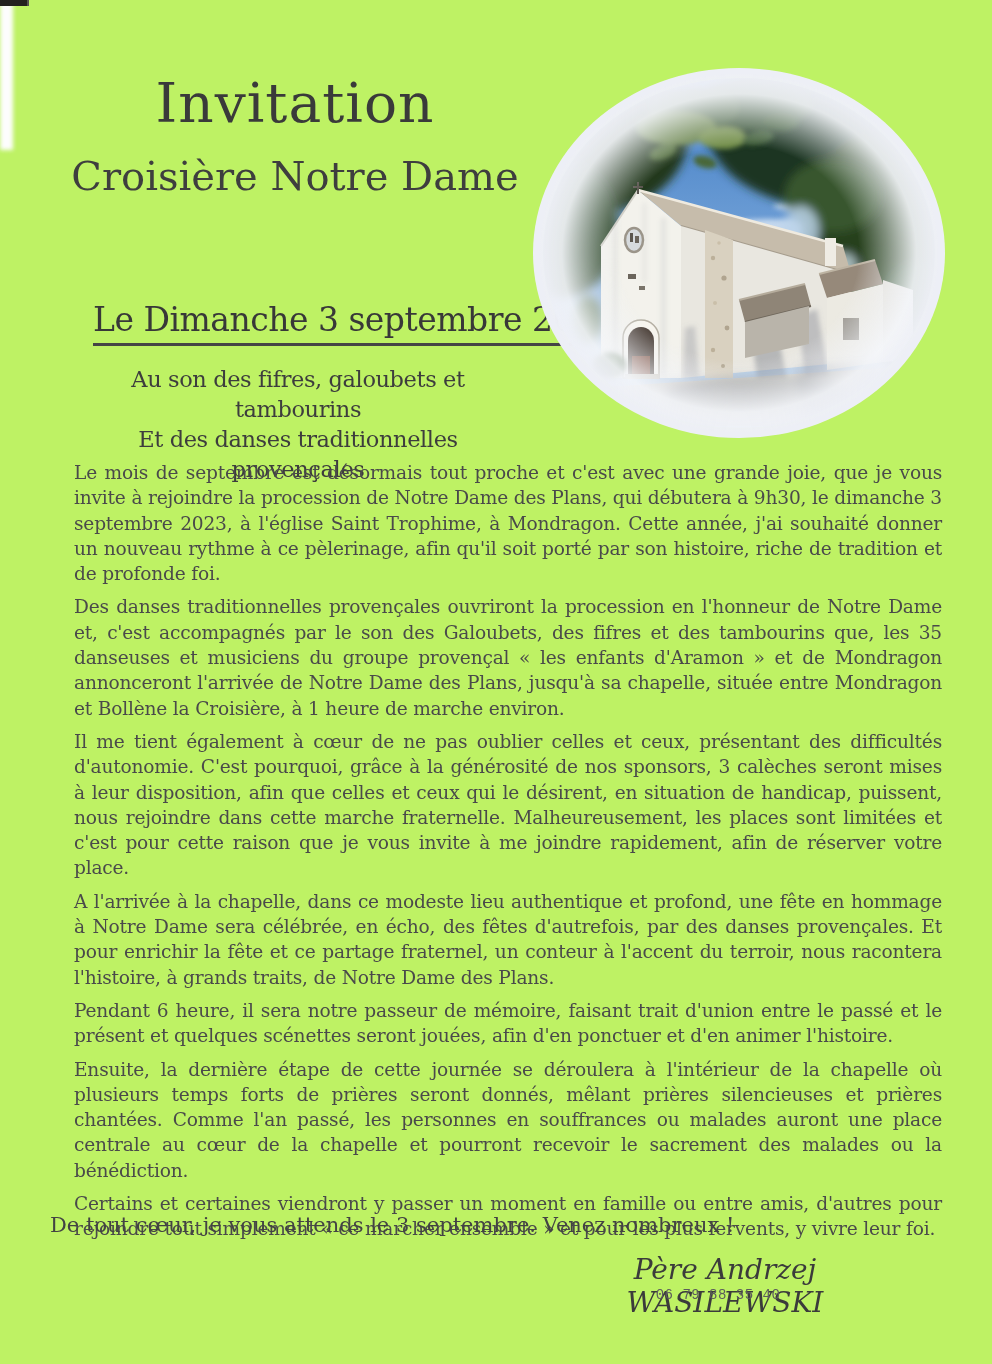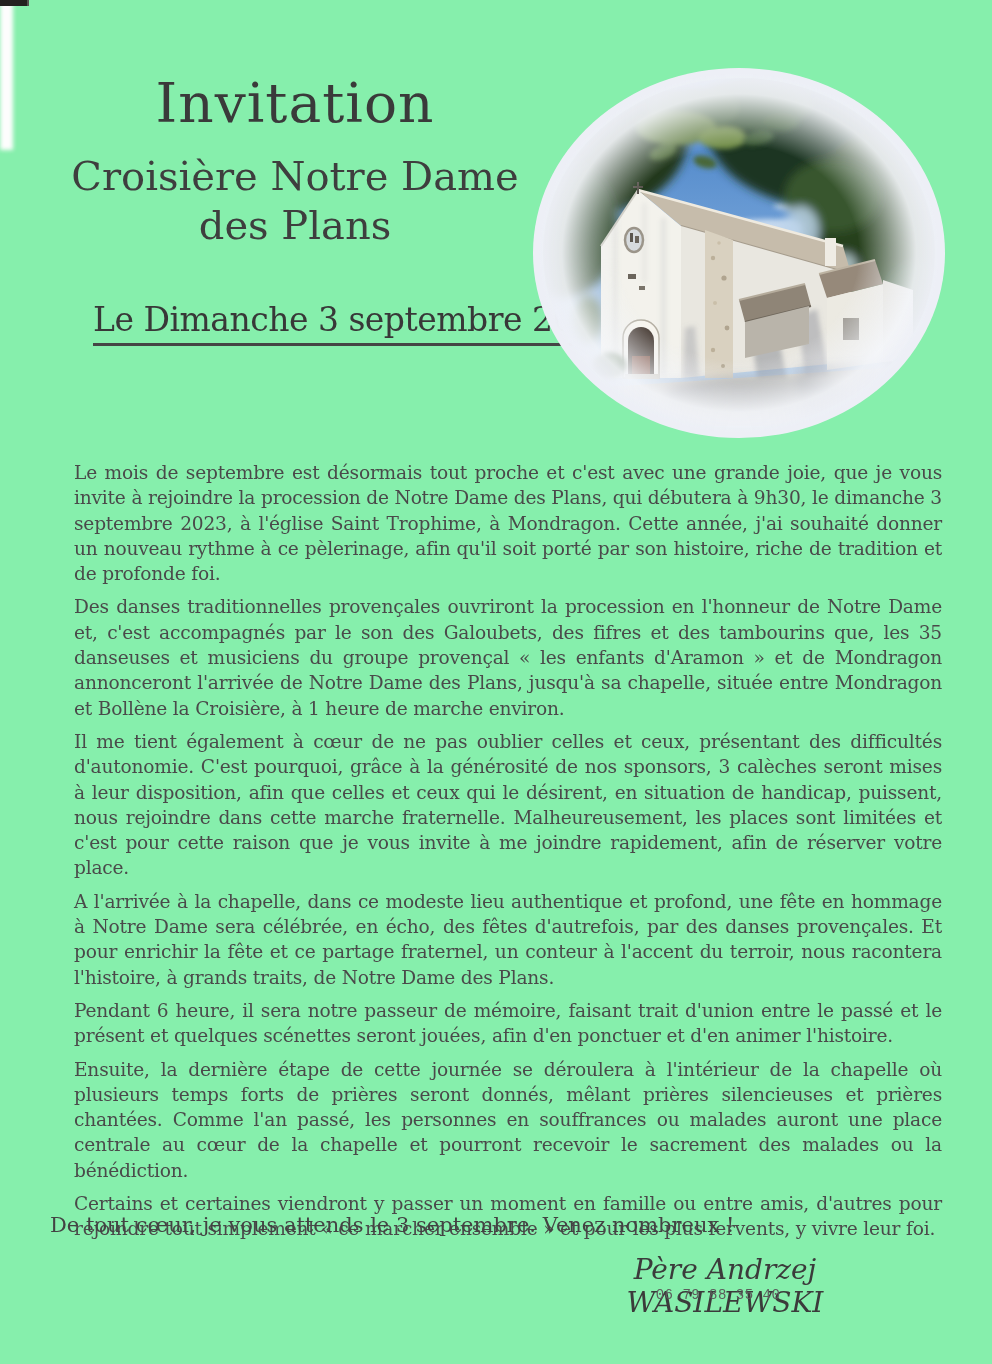--- a/index.html
+++ b/index.html
@@ -1,20 +1,20 @@
 <!DOCTYPE html>
 <html><head>
 <meta charset="utf-8">
 <style>
   html,body { margin:0; padding:0; background:#dfe2ea; }
   .sheet {
     position:relative;
     width:992px; height:1364px;
     margin:0 auto;
-    background:#86efac;
+    background:#bef264;
     overflow:hidden;
     font-family:"DejaVu Serif", serif;
     color:#474747;
   }
   .scan-strip {
     position:absolute; left:0; top:0; width:13px; height:150px;
     background:#fdfdfd; filter:blur(2px);
   }
   .scan-mark {
     position:absolute; left:0; top:0; width:27px; height:6px;
@@ -91,27 +91,30 @@
 
 <div class="sheet">
 
   <div class="scan-strip"></div>
   <div class="scan-mark"></div>
 
   <div class="title">Invitation</div>
 
   <div class="subtitle">
     <div>Croisière Notre Dame</div>
-    <div>des Plans</div>
   </div>
 
   <div class="date-heading-wrap">
     <span class="date-heading">Le Dimanche 3 septembre 2023</span>
   </div>
 
+  <div class="tagline">
+    <div>Au son des fifres, galoubets et tambourins</div>
+    <div>Et des danses traditionnelles provençales</div>
+  </div>
 
   <div class="photo">
     <svg viewBox="0 0 392 350">
       <defs>
         <linearGradient id="sky" x1="0" y1="0" x2="0" y2="1">
           <stop offset="0" stop-color="#3f7cc4"></stop>
           <stop offset="0.45" stop-color="#6f9fd6"></stop>
           <stop offset="1" stop-color="#cfe0ef"></stop>
         </linearGradient>
         <linearGradient id="ground" x1="0" y1="0" x2="0" y2="1">

